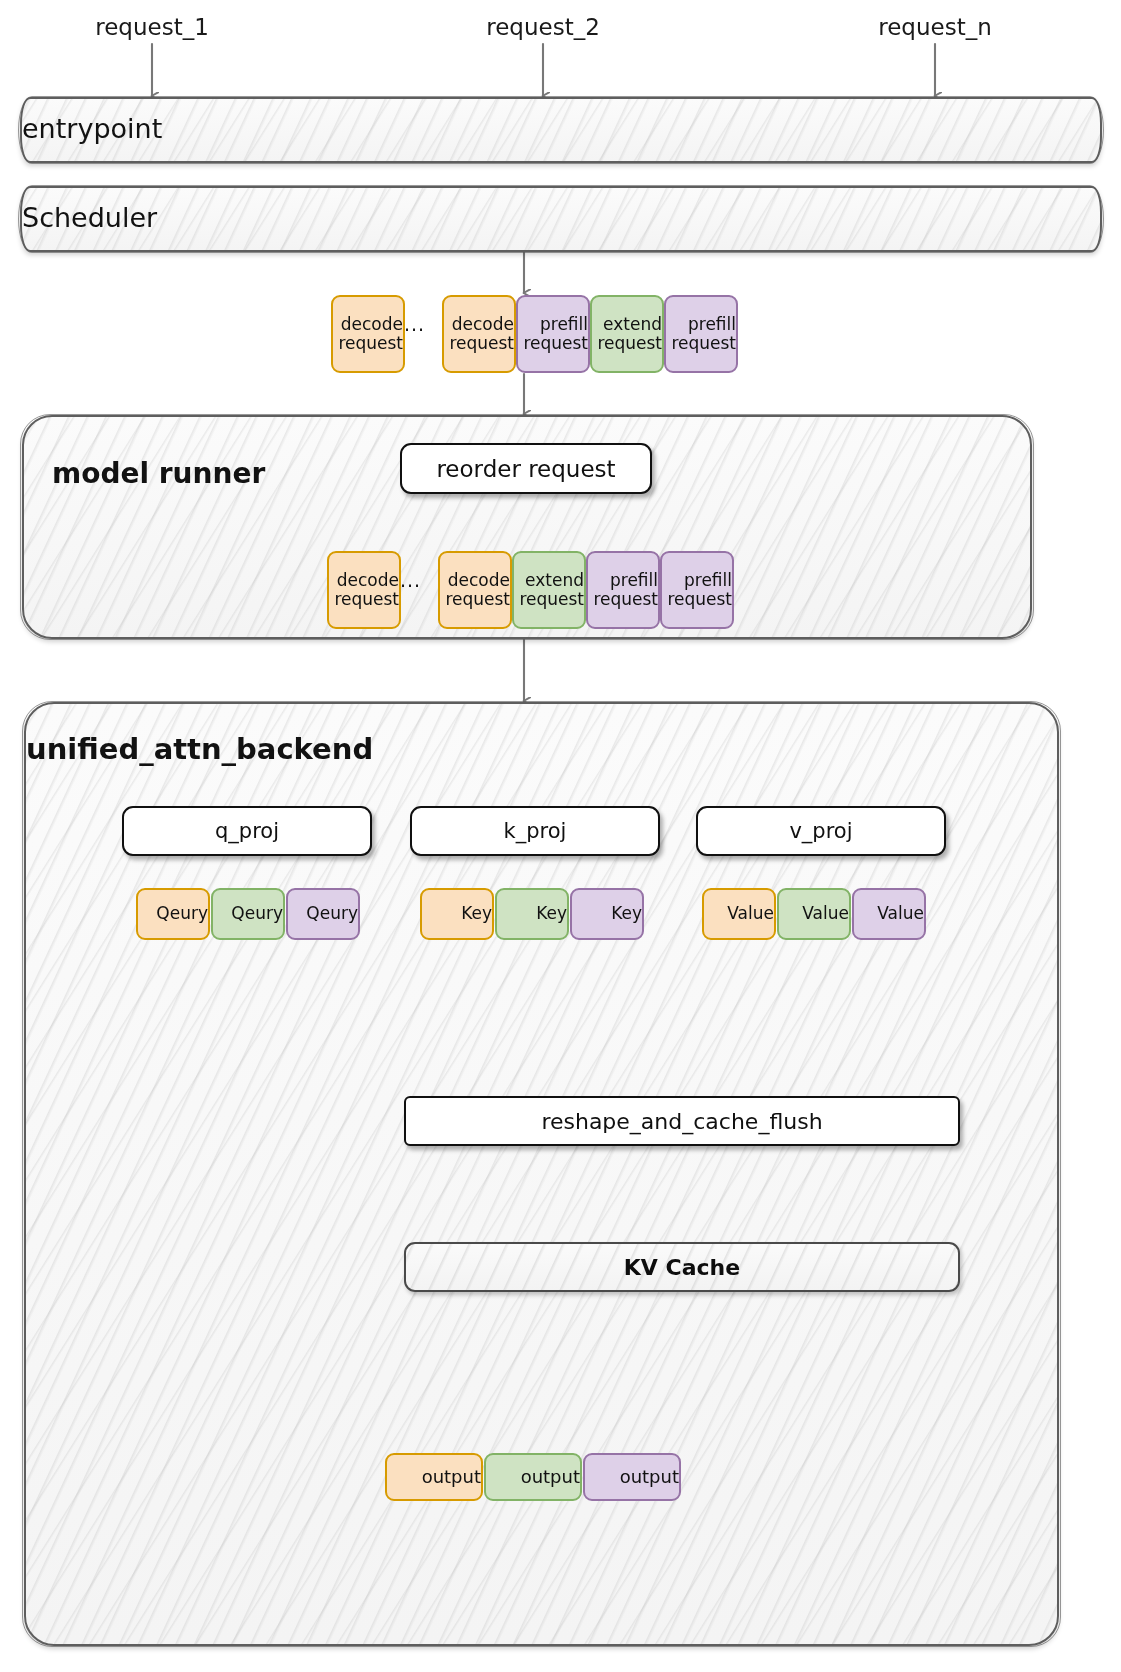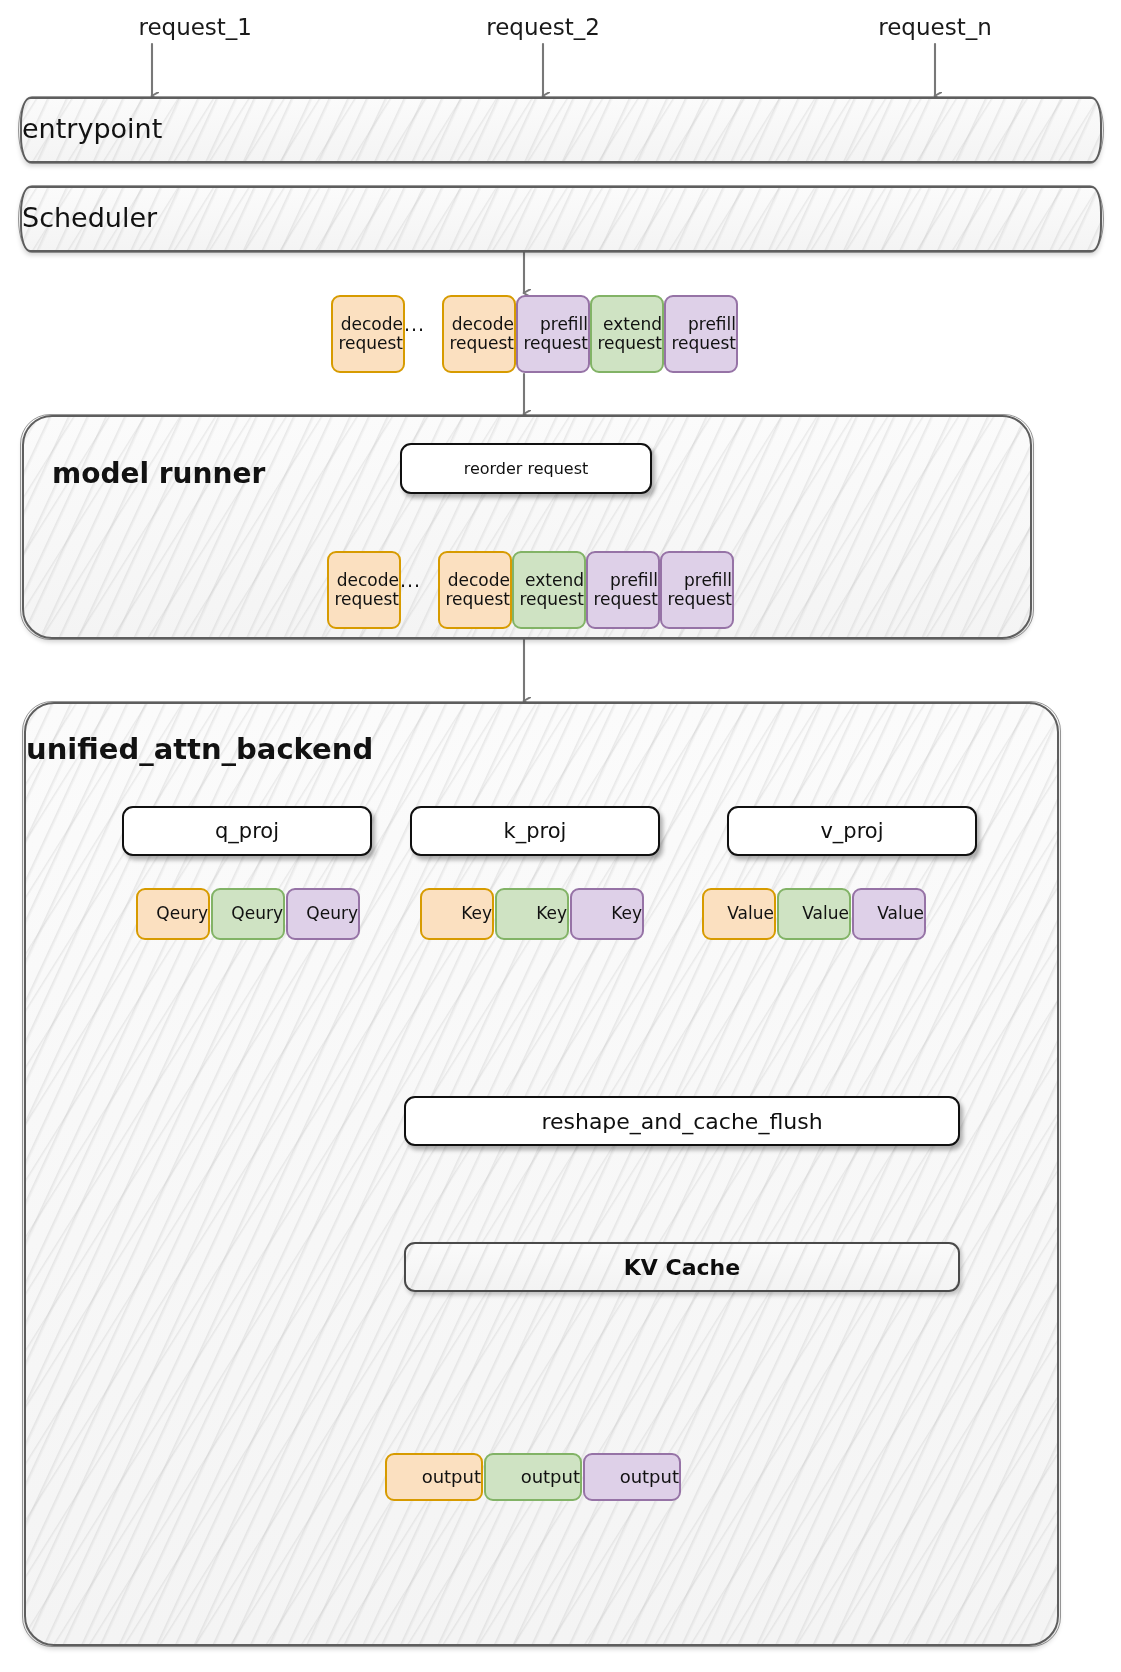--- a/index.html
+++ b/index.html
@@ -165,21 +165,21 @@
       <path stroke="#cf9a2a" marker-end="url(#ao)" d="M739,940 L739,1097"></path>
       <path stroke="#82b366" marker-end="url(#agr)" d="M814,940 L814,1097"></path>
       <path stroke="#9673a6" marker-end="url(#ap)" d="M888,940 L888,1097"></path>
 
       <path stroke="#cf9a2a" marker-end="url(#ao)" d="M172,940 L172,1350"></path>
       <path stroke="#82b366" marker-end="url(#agr)" d="M248,940 L248,1350"></path>
       <path stroke="#9673a6" marker-end="url(#ap)" d="M322,940 L322,1350"></path>
     </g>
   </svg>
 
-  <div class="lbl" style="left:52px;top:14px;width:200px;font-size:23px;text-align:right;">request_1</div>
+  <div class="lbl" style="left:52px;top:14px;width:200px;font-size:23px;">request_1</div>
   <div class="lbl" style="left:443px;top:14px;width:200px;font-size:23px;">request_2</div>
   <div class="lbl" style="left:835px;top:14px;width:200px;font-size:23px;">request_n</div>
 
   <div class="bigbox flat" style="left:20px;top:97px;width:1078px;height:62px;">
     <div class="title" style="top:14px;font-size:27px;">entrypoint</div>
   </div>
 
   <div class="bigbox flat" style="left:20px;top:186px;width:1078px;height:62px;">
     <div class="title" style="top:14px;font-size:27px;">Scheduler</div>
   </div>
@@ -205,21 +205,21 @@
     <div class="chip purple" style="left:664px;top:295px;width:74px;height:78px;font-size:17px;">
       <span>prefill</span>
       <span>request</span>
     </div>
   </div>
 
   <div class="bigbox round" style="left:22px;top:415px;width:1006px;height:220px;">
     <div style="position:absolute;left:28px;top:40px;font-size:28px;font-weight:bold;color:#121212;">model runner</div>
   </div>
 
-  <div class="wbox" style="left:400px;top:443px;width:248px;height:47px;font-size:16px;">
+  <div class="wbox" style="left:400px;top:443px;width:248px;height:47px;font-size:23px;">
     <span>reorder request</span>
   </div>
 
   <div>
     <div class="chip orange" style="left:327px;top:551px;width:74px;height:78px;font-size:17px;">
       <span>decode</span>
       <span>request</span>
     </div>
     <div class="ellipsis" style="left:400px;top:569px;font-size:19px;">...</div>
     <div class="chip orange" style="left:438px;top:551px;width:74px;height:78px;font-size:17px;">
@@ -243,21 +243,21 @@
   <div class="bigbox round" style="left:24px;top:702px;width:1000px;height:940px;padding-left:31px;">
     <div class="title" style="top:28px;font-size:29px;font-weight:bold;">unified_attn_backend</div>
   </div>
 
   <div class="wbox" style="left:122px;top:806px;width:246px;height:46px;font-size:21px;">
     <span>q_proj</span>
   </div>
   <div class="wbox" style="left:410px;top:806px;width:246px;height:46px;font-size:21px;">
     <span>k_proj</span>
   </div>
-  <div class="wbox" style="left:727px;top:806px;width:246px;height:46px;font-size:21px;">
+  <div class="wbox" style="left:696px;top:806px;width:246px;height:46px;font-size:21px;">
     <span>v_proj</span>
   </div>
 
   <div class="chip orange" style="left:136px;top:888px;width:74px;height:52px;font-size:17px;">
     <span>Qeury</span>
   </div>
   <div class="chip green" style="left:211px;top:888px;width:74px;height:52px;font-size:17px;">
     <span>Qeury</span>
   </div>
   <div class="chip purple" style="left:286px;top:888px;width:74px;height:52px;font-size:17px;">
@@ -277,21 +277,21 @@
   <div class="chip orange" style="left:702px;top:888px;width:74px;height:52px;font-size:17px;">
     <span>Value</span>
   </div>
   <div class="chip green" style="left:777px;top:888px;width:74px;height:52px;font-size:17px;">
     <span>Value</span>
   </div>
   <div class="chip purple" style="left:852px;top:888px;width:74px;height:52px;font-size:17px;">
     <span>Value</span>
   </div>
 
-  <div class="wbox" style="left:404px;top:1096px;width:552px;height:46px;font-size:22px;">
+  <div class="wbox" style="left:404px;top:1096px;width:552px;height:46px;font-size:22px;border-radius:6px;">
     <span>reshape_and_cache_flush</span>
   </div>
 
   <div class="hbox" style="left:404px;top:1218px;width:552px;height:46px;font-size:22px;">
     <span>KV Cache</span>
   </div>
 
 
   <div class="chip orange" style="left:385px;top:1453px;width:98px;height:48px;font-size:18px;">
     <span>output</span>

